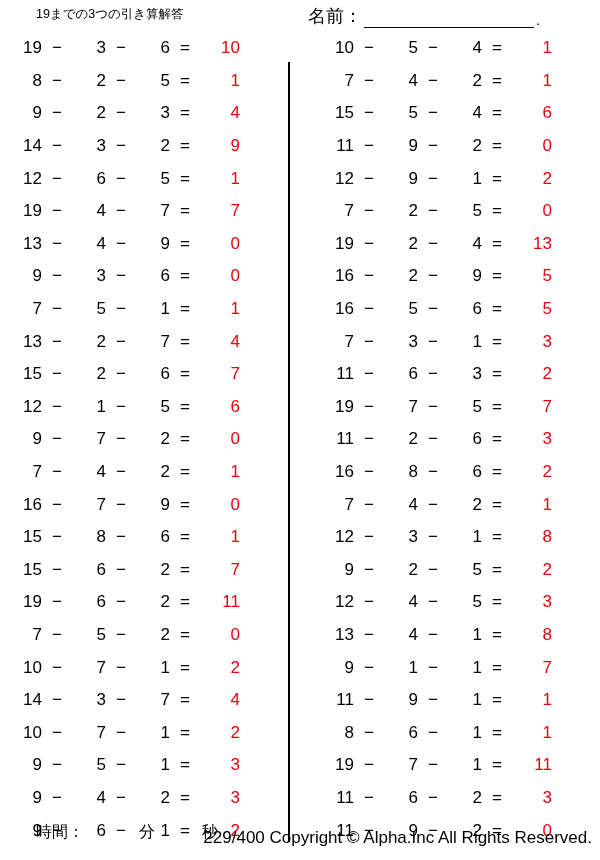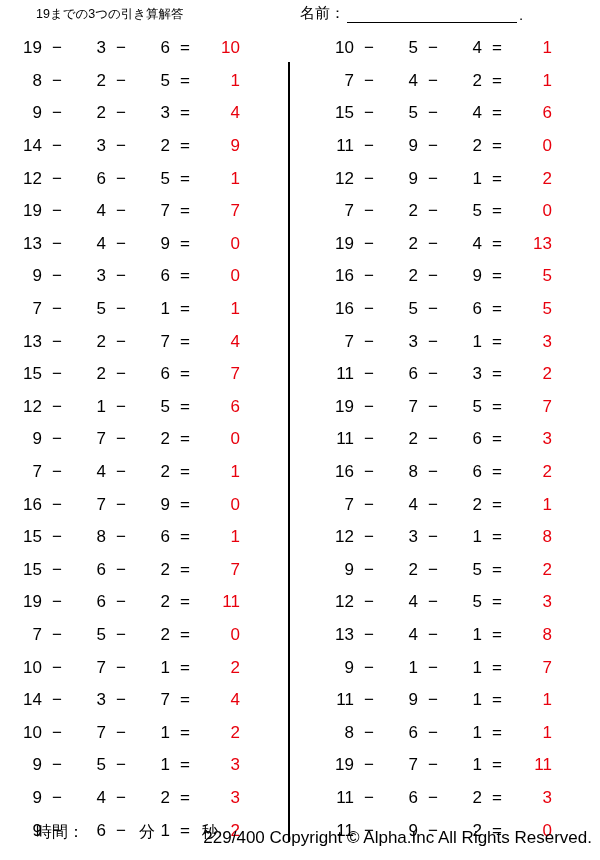--- a/index.html
+++ b/index.html
@@ -40,21 +40,22 @@
   .name-block {
     position: absolute;
     left: 300px;
     top: 4px;
     font-size: 15px;
     white-space: nowrap;
     display: flex;
     align-items: flex-end;
   }
   .name-label {
-    font-size: 15px;
+    font-size: 18px;
+    margin-left: 8px;
   }
   .name-line {
     display: inline-block;
     width: 170px;
     border-bottom: 1px solid #000;
     height: 16px;
     margin: 0 2px;
   }
   .name-dot {
     font-size: 15px;

